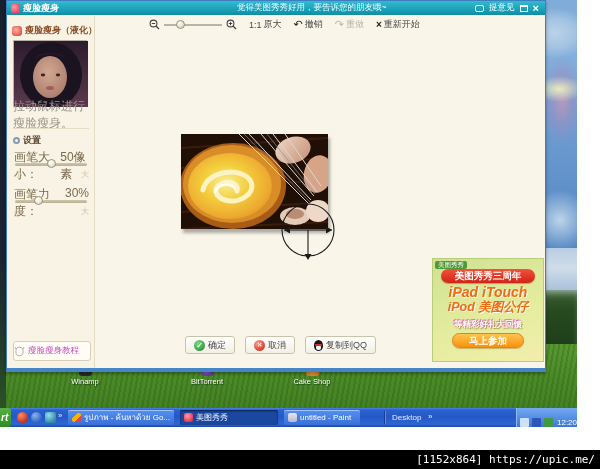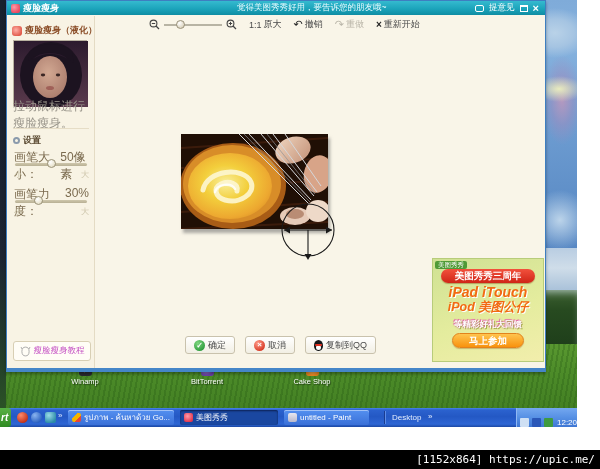--- a/index.html
+++ b/index.html
@@ -75,21 +75,21 @@
                font-size:12px; color:#7a6a4e; }
   .slider { position:absolute; left:7px; width:72px; height:3px;
             background:linear-gradient(#cfc7ac, #b8b094); border-radius:2px; }
   .slider .thumb { position:absolute; top:-4px; width:9px; height:9px; border-radius:50%;
             background:radial-gradient(circle at 35% 30%, #ffffff 0%, #e8e2cc 70%); border:1px solid #9a9278; }
   .t50 { left:45%; } .t30 { left:26%; }
   .minmax { position:absolute; left:6px; width:75px; display:flex; justify-content:space-between;
             font-size:8px; color:#cdc5aa; }
   .tutorial-btn { position:absolute; left:5px; top:325px; width:78px; height:20px;
             background:#fffdf6; border:1px solid #d8cfb4; border-radius:3px;
-            display:flex; align-items:center; justify-content:center; gap:3px; }
+            display:flex; align-items:center; gap:3px; }
   .doodle-icon { width:11px; height:12px; }
   .tutorial-label { font-size:8.5px; color:#c24ac2; white-space:nowrap; }
 
   
   .toolbar { position:absolute; left:142px; top:16px; height:15px; display:flex; align-items:center;
              font-size:9px; color:#4a4a4a; }
   .mag { width:11px; height:11px; position:relative; }
   .mag svg { display:block; }
   .zoom-track { position:relative; width:58px; height:2px; background:#b8b4a4; margin:0 4px; }
   .zoom-thumb { position:absolute; left:12px; top:-4px; width:9px; height:9px; border-radius:50%;
@@ -408,21 +408,21 @@
       <span class="ql ql3"></span>
       <span class="ql-more">»</span>
       <div class="task" style="left:68px; width:106px;">
         <span class="ticon ticon-google"></span>
         <span>รูปภาพ - ค้นหาด้วย Go...</span>
       </div>
       <div class="task active" style="left:180px; width:98px;">
         <span class="ticon ticon-meitu"></span>
         <span>美图秀秀</span>
       </div>
-      <div class="task" style="left:284px; width:85px;">
+      <div class="task" style="left:284px; width:76px;">
         <span class="ticon ticon-paint"></span>
         <span>untitled - Paint</span>
       </div>
       <span class="tb-sep"></span>
       <span class="desktop-label">Desktop</span>
       <span class="desktop-more">»</span>
       <div class="tray">
         <span class="tray-ic tri1"></span>
         <span class="tray-ic tri2"></span>
         <span class="tray-ic tri3"></span>

